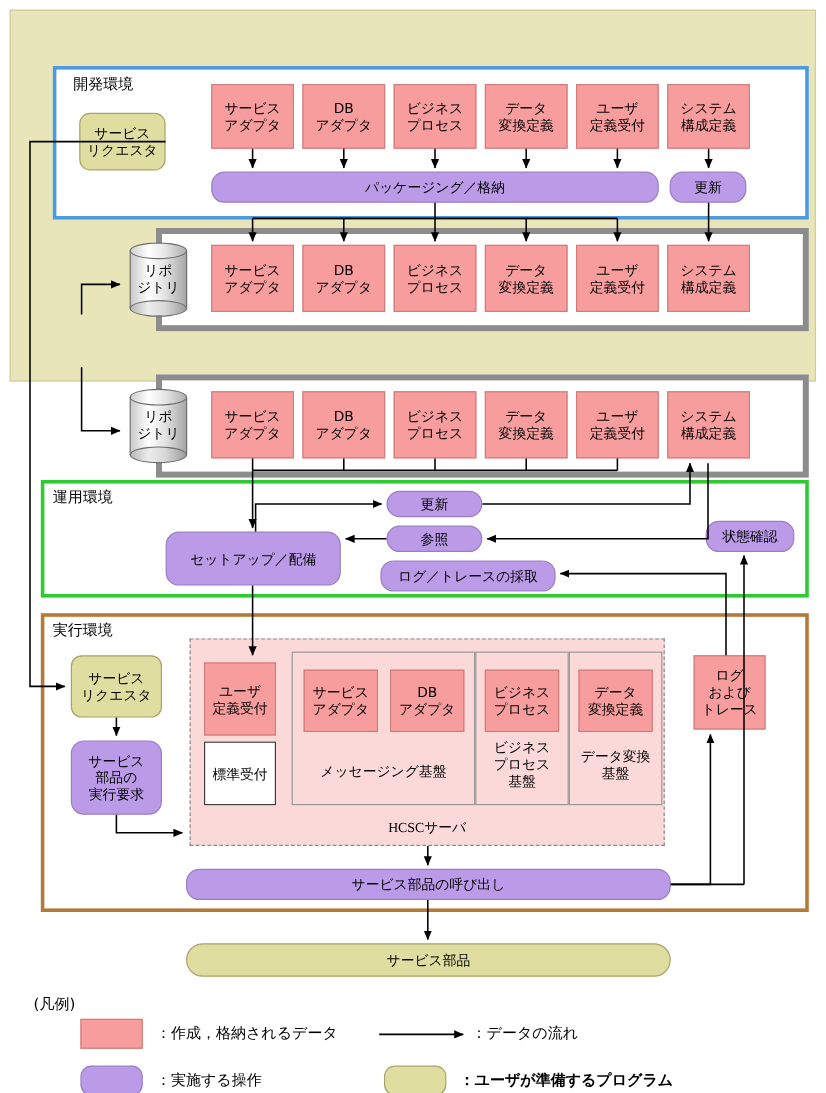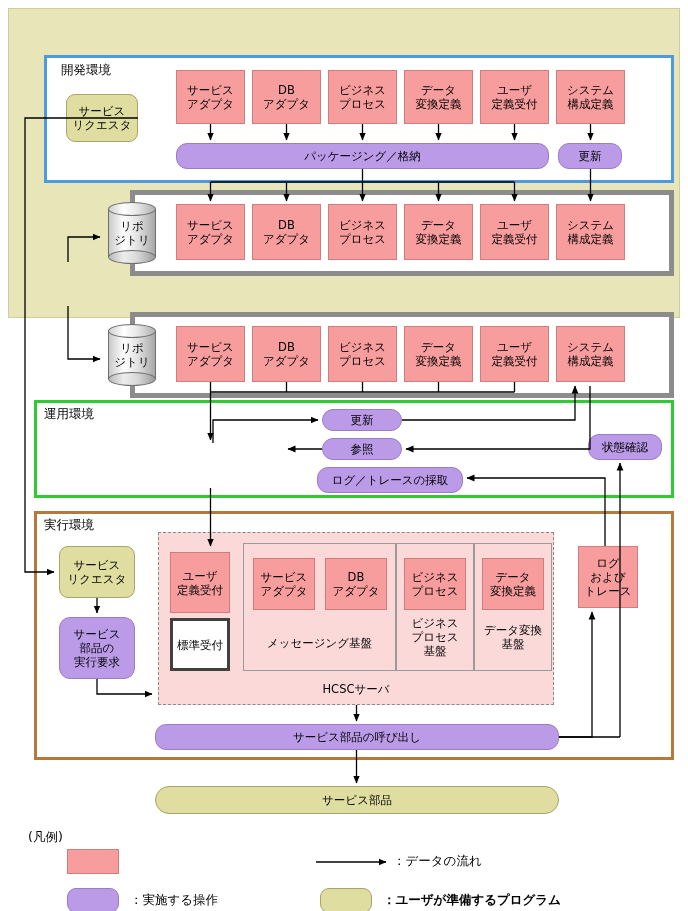--- a/index.html
+++ b/index.html
@@ -21,21 +21,21 @@
   
   .data-box{background:#f79d9d;border:1px solid #cf7d7d;display:flex;
             align-items:center;justify-content:center;text-align:center;
             font-size:11.5px;line-height:14px;color:#000;}
   .op-box{background:#bb9be8;border:1px solid #9a7dc4;border-radius:11px;
           display:flex;align-items:center;justify-content:center;text-align:center;
           font-size:11.5px;line-height:14px;color:#000;}
   .user-box{background:#e0dda0;border:1px solid #a8a46a;border-radius:9px;
           display:flex;align-items:center;justify-content:center;text-align:center;
           font-size:11.5px;line-height:14px;color:#000;}
-  .plain-box{background:#ffffff;border:3px solid #404040;display:flex;
+  .plain-box{background:#ffffff;border:1px solid #404040;display:flex;
           align-items:center;justify-content:center;text-align:center;
           font-size:11.5px;line-height:14px;color:#000;}
   .group-box{background:transparent;border:1px solid #9a9a9a;}
   .hcsc{background:#fbd9d9;border:1px dashed #8a8a8a;}
   .hcsc-label{font-size:11.5px;color:#000;text-align:center;}
   .sub-label{font-size:11.5px;line-height:14px;color:#000;text-align:center;}
 
   
   .cyl{position:absolute;}
   .cyl .body{position:absolute;left:0;right:0;top:7px;bottom:7px;
@@ -111,33 +111,34 @@
   <div class="abs data-box" style="left:176px;top:326px;width:69px;height:56px;">サービス<br>アダプタ</div>
   <div class="abs data-box" style="left:252px;top:326px;width:69px;height:56px;">DB<br>アダプタ</div>
   <div class="abs data-box" style="left:328px;top:326px;width:69px;height:56px;">ビジネス<br>プロセス</div>
   <div class="abs data-box" style="left:404px;top:326px;width:69px;height:56px;">データ<br>変換定義</div>
   <div class="abs data-box" style="left:480px;top:326px;width:69px;height:56px;">ユーザ<br>定義受付</div>
   <div class="abs data-box" style="left:556px;top:326px;width:69px;height:56px;">システム<br>構成定義</div>
 
   <div class="abs frame-green" style="left:34px;top:400px;width:640px;height:98px;"></div>
   <div class="abs frame-label" style="left:44px;top:406px;">運用環境</div>
 
+  <div class="abs op-box" style="left:138px;top:443px;width:146px;height:45px;">セットアップ／配備</div>
   <div class="abs op-box" style="left:322px;top:409px;width:80px;height:22px;">更新</div>
   <div class="abs op-box" style="left:322px;top:438px;width:80px;height:22px;">参照</div>
   <div class="abs op-box" style="left:317px;top:467px;width:146px;height:26px;">ログ／トレースの採取</div>
   <div class="abs op-box" style="left:588px;top:434px;width:74px;height:26px;">状態確認</div>
 
   <div class="abs frame-brown" style="left:34px;top:511px;width:640px;height:249px;"></div>
   <div class="abs frame-label" style="left:44px;top:517px;">実行環境</div>
 
   <div class="abs user-box" style="left:59px;top:546px;width:76px;height:52px;">サービス<br>リクエスタ</div>
   <div class="abs op-box" style="left:59px;top:617px;width:76px;height:62px;">サービス<br>部品の<br>実行要求</div>
 
   <div class="abs hcsc" style="left:158px;top:532px;width:396px;height:173px;"></div>
-  <div class="abs hcsc-label" style="left:158px;top:682px;width:396px;">HCSCサーバ</div>
+  <div class="abs hcsc-label" style="left:158px;top:682px;width:396px;font-family:Liberation Serif, serif;">HCSCサーバ</div>
 
   <div class="abs data-box" style="left:170px;top:552px;width:60px;height:61px;">ユーザ<br>定義受付</div>
   <div class="abs plain-box" style="left:170px;top:618px;width:60px;height:53px;">標準受付</div>
 
   <div class="abs group-box" style="left:243px;top:543px;width:153px;height:128px;"></div>
   <div class="abs group-box" style="left:396px;top:543px;width:78px;height:128px;"></div>
   <div class="abs group-box" style="left:474px;top:543px;width:78px;height:128px;"></div>
 
   <div class="abs data-box" style="left:253px;top:558px;width:62px;height:52px;">サービス<br>アダプタ</div>
   <div class="abs data-box" style="left:325px;top:558px;width:62px;height:52px;">DB<br>アダプタ</div>
@@ -151,20 +152,21 @@
 
   <div class="abs data-box" style="left:578px;top:546px;width:60px;height:62px;">ログ<br>および<br>トレース</div>
 
   <div class="abs user-box" style="left:155px;top:786px;width:404px;height:28px;border-radius:14px;">サービス部品</div>
 
   <div class="abs op-box" style="left:155px;top:724px;width:404px;height:26px;">サービス部品の呼び出し</div>
 
   <div class="abs legend-title" style="left:28px;top:829px;">(凡例)</div>
 
   <div class="abs sw-data" style="left:67px;top:849px;width:52px;height:25px;"></div>
+  <div class="abs legend-text" style="left:130px;top:853px;">：作成，格納されるデータ</div>
 
   <div class="abs legend-text" style="left:393px;top:853px;">：データの流れ</div>
 
   <div class="abs sw-op" style="left:67px;top:888px;width:52px;height:25px;"></div>
   <div class="abs legend-text" style="left:130px;top:892px;">：実施する操作</div>
 
   <div class="abs sw-user" style="left:320px;top:888px;width:52px;height:25px;"></div>
   <div class="abs legend-text" style="left:383px;top:892px;font-weight:bold;">：ユーザが準備するプログラム</div>
 
   <svg class="wires" viewBox="0 0 688 911">

